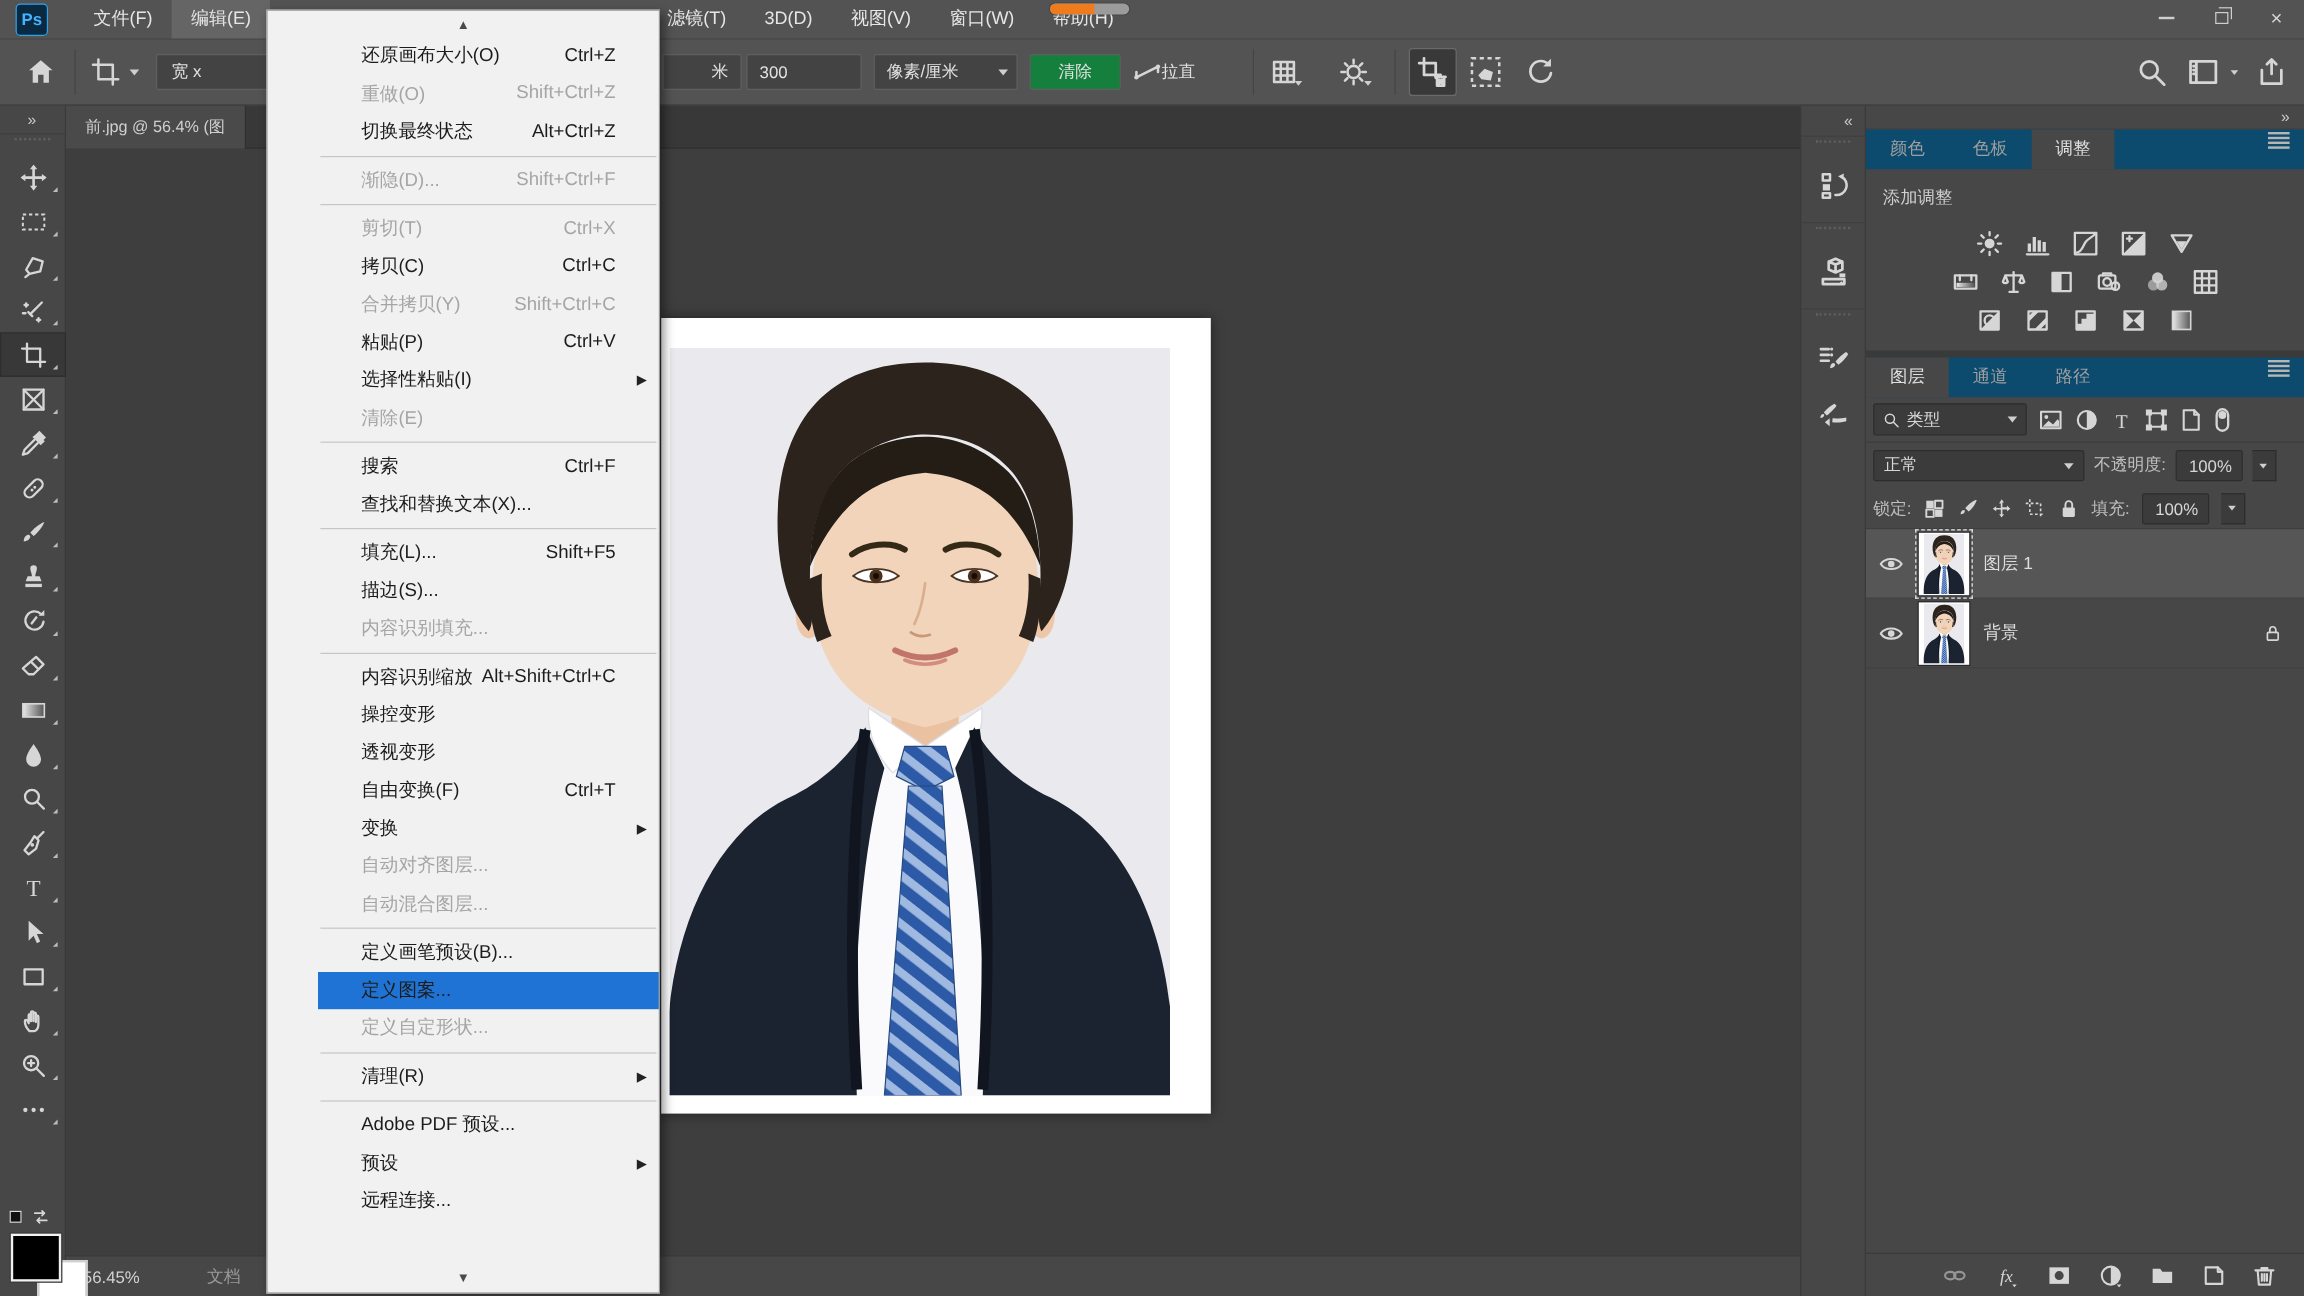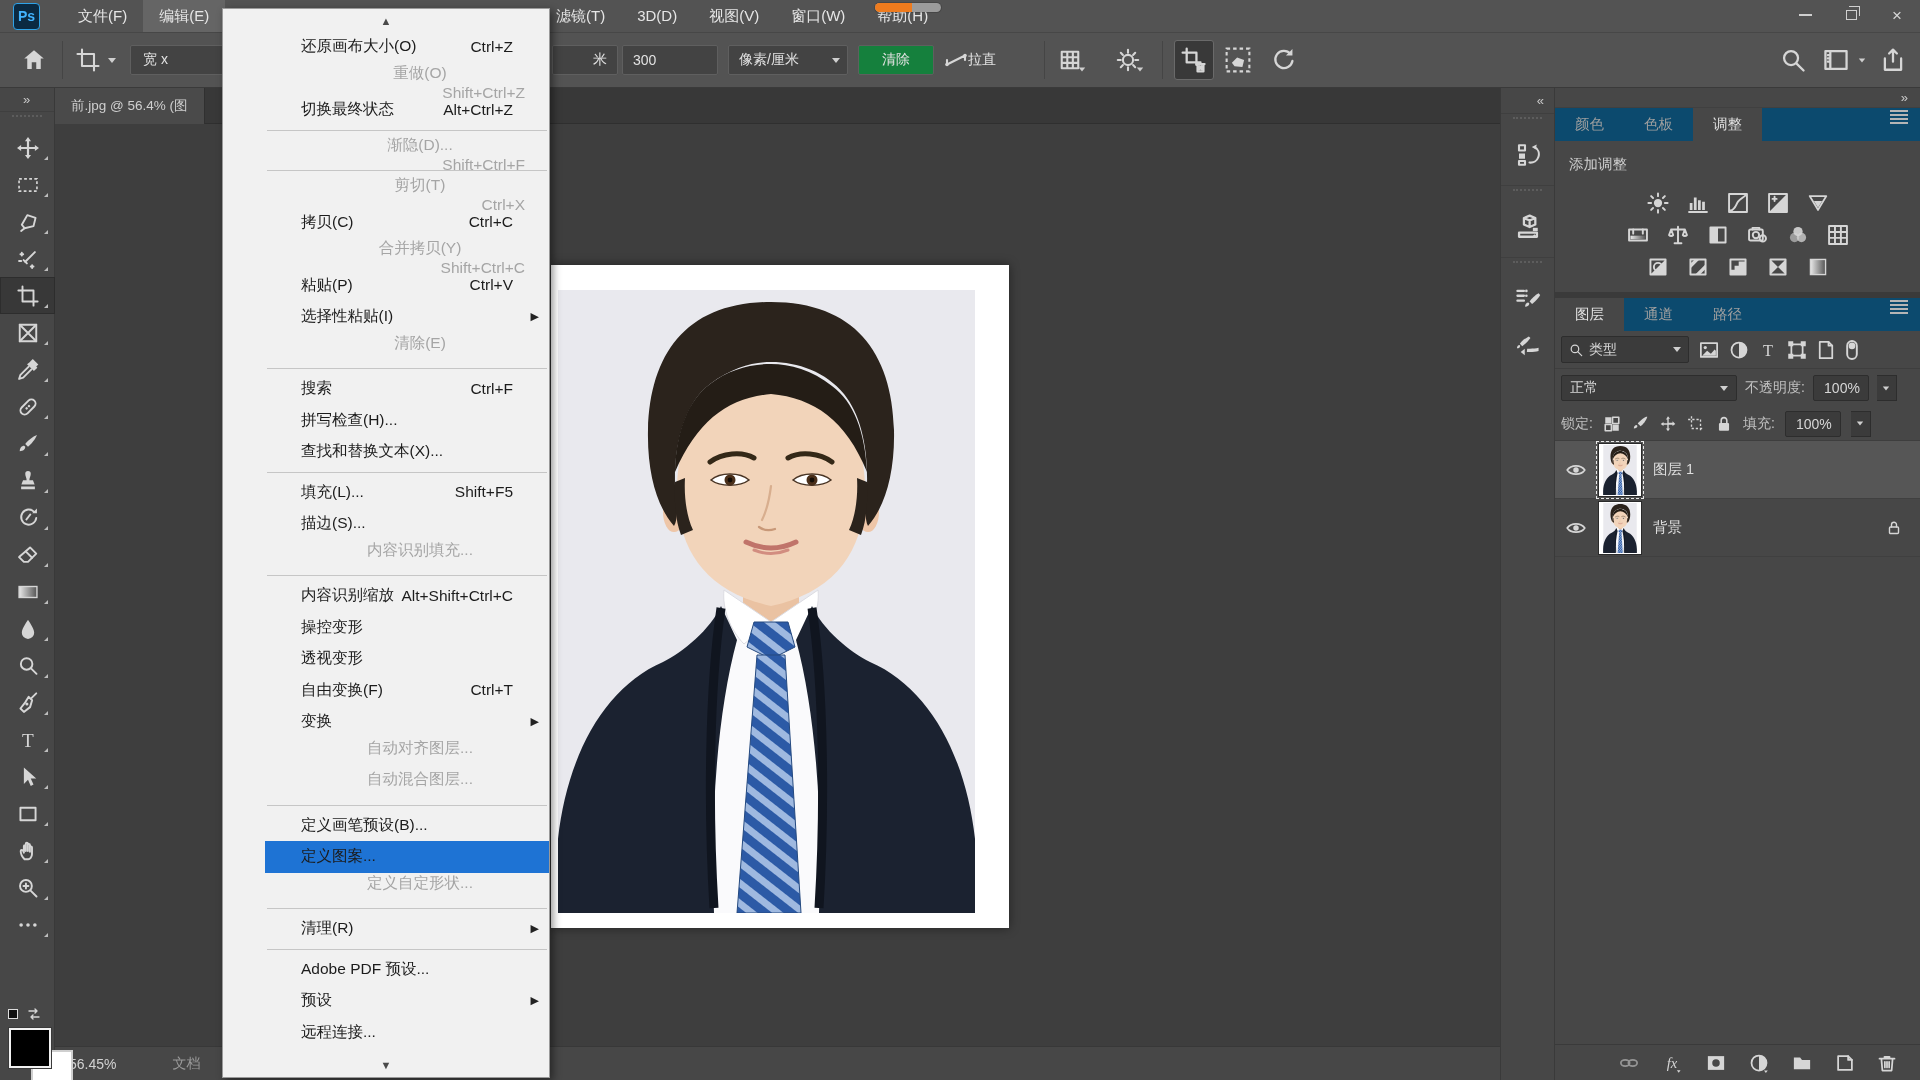--- a/index.html
+++ b/index.html
@@ -137,21 +137,21 @@
   
   .menu-popup { position:absolute; left:222px; top:8px; width:328px; height:1070px; background:#f1f1f1;
     border:1px solid #9a9a9a; box-shadow:3px 3px 8px rgba(0,0,0,.45); z-index:50;
     display:flex; flex-direction:column; padding:2px 0; }
   .mscroll { height:20px; display:flex; align-items:center; justify-content:center; color:#4a4a4a; font-size:11px; }
   .mlist { list-style:none; flex:1;padding-left:42px; }
   .mi { height:31.5px; display:flex; align-items:center; padding:0 10px 0 36px; font-size:15.5px; color:#1c1c1c; }
   .mi .lbl { white-space:nowrap; }
   .mi .sc { margin-left:auto; padding-right:14px; color:#1c1c1c; white-space:nowrap; }
   .mi .ar { width:12px; text-align:right; font-size:11px; color:#222; }
-  .mi.disabled, .mi.disabled .sc, .mi.disabled .ar { color:#a5a5a5;flex-direction:column; }
+  .mi.disabled, .mi.disabled .sc, .mi.disabled .ar { color:#a5a5a5; }
   .mi.highlighted { background:#1e73d4;justify-content:flex-end; }
   .mi.separator { height:9px; padding:0; }
   .mi.separator:before { content:""; display:block; width:calc(100% - 4px); margin:4px 2px; height:1px; background:#c6c6c6; }
 </style>
 </head>
 <body>
 
 <div id="app">
 
   <svg width="0" height="0" style="position:absolute">
@@ -906,25 +906,20 @@
         
         
         
       </li>
         <li class="mi">
         <span class="lbl">搜索</span>
         <span class="sc">Ctrl+F</span>
         <span class="ar"></span>
       </li>
         <li class="mi">
-        <span class="lbl">拼写检查(H)...</span>
-        <span class="sc"></span>
-        <span class="ar"></span>
-      </li>
-        <li class="mi">
         <span class="lbl">查找和替换文本(X)...</span>
         <span class="sc"></span>
         <span class="ar"></span>
       </li>
         <li class="mi separator">
         
         
         
       </li>
         <li class="mi">

